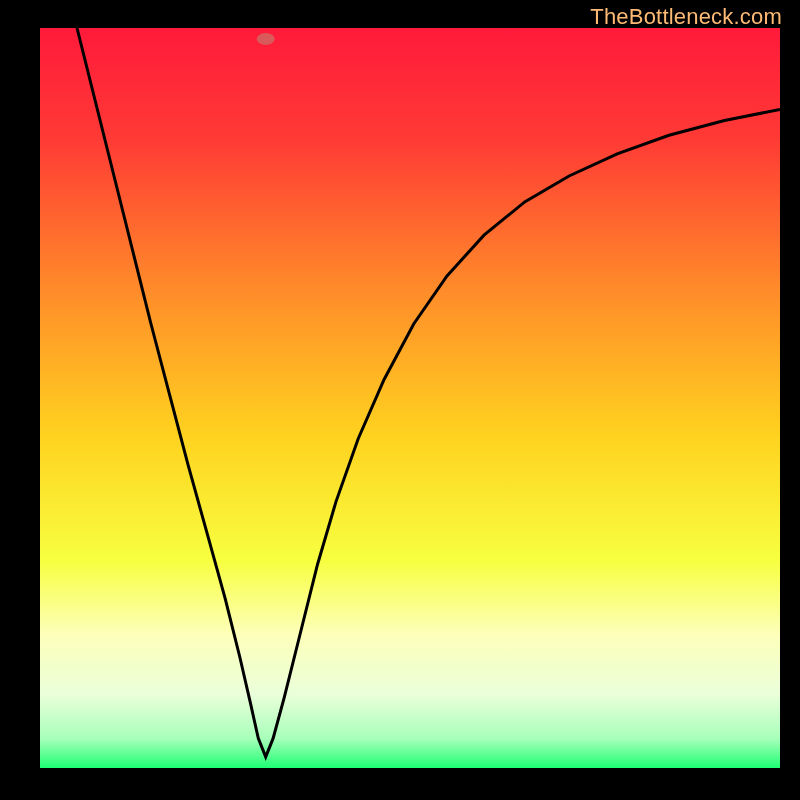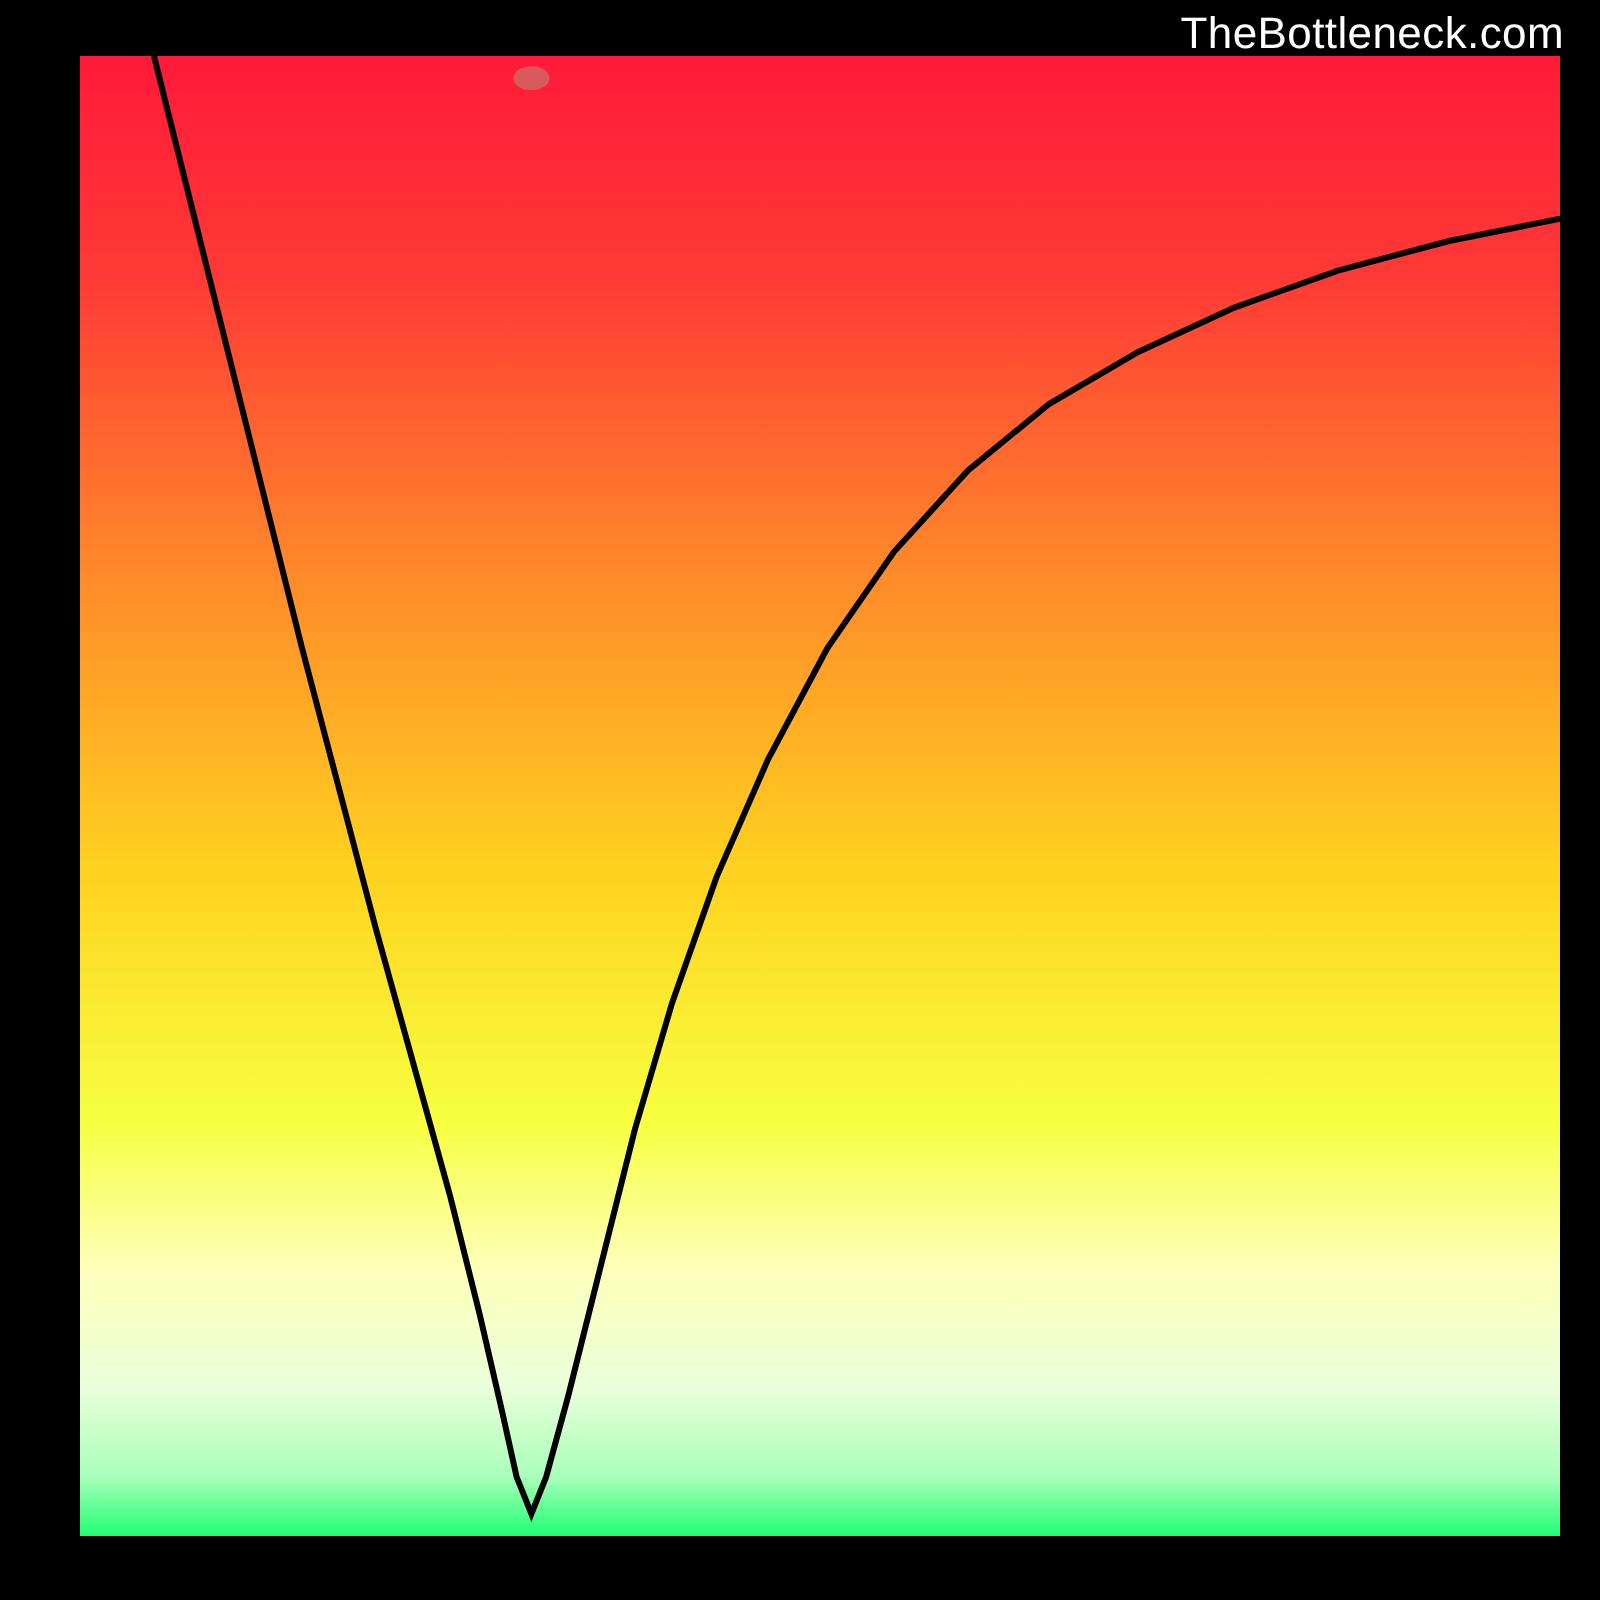--- a/index.html
+++ b/index.html
@@ -8,21 +8,21 @@
     background: #000;
     width: 800px;
     height: 800px;
     position: relative;
     font-family: Arial, Helvetica, sans-serif;
   }
   .watermark {
     position: absolute;
     top: 4px;
     right: 18px;
-    color: #ffffff;
+    color: #fdba74;
     font-size: 22px;
     font-weight: 500;
     z-index: 10;
     letter-spacing: 0.2px;
     margin-left: 28px;
   }
   .frame {
     position: absolute;
     left: 40px;
     top: 28px;

